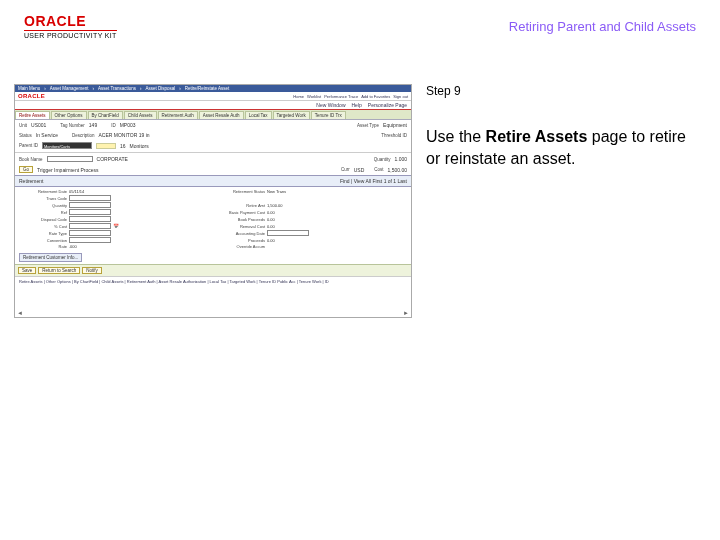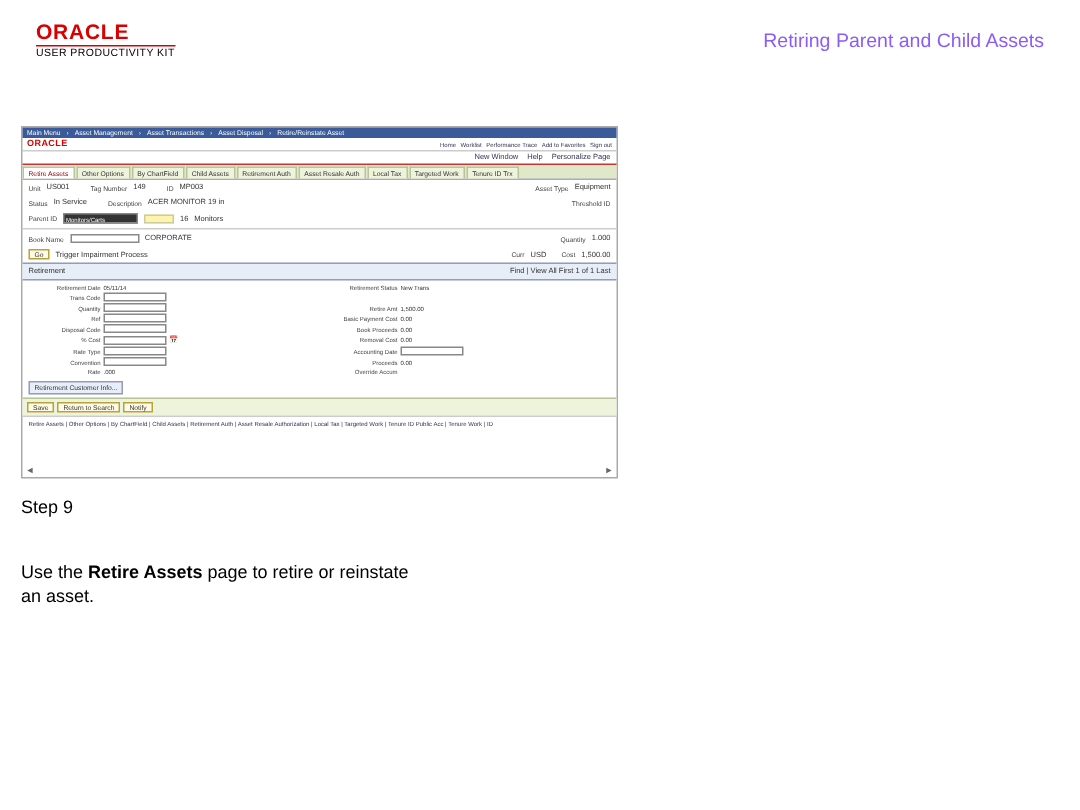--- a/index.html
+++ b/index.html
@@ -4,25 +4,25 @@
 <style>
   * { box-sizing: border-box; margin: 0; padding: 0; }
   html, body { width: 720px; height: 540px; font-family: Arial, Helvetica, sans-serif; background: #fff; }
   
   .header { height: 44px; display: flex; align-items: center; justify-content: space-between; padding: 8px 24px 0 24px; }
   .logo-block { display: flex; flex-direction: column; align-items: flex-start; }
   .oracle-word { font-family: Arial, sans-serif; font-weight: bold; font-size: 14px; color: #d80000; letter-spacing: 0.5px; }
   .upk { font-size: 7px; letter-spacing: 0.3px; color: #000; border-top: 1px solid #d80000; margin-top: 1px; padding-top: 1px; }
   .doc-title { font-size: 13px; color: #8b5cf6; }
   
-  .main { display: flex; padding: 40px 12px 0 14px; gap: 12px; flex-direction: column; }
+  .main { display: flex; padding: 40px 12px 0 14px; gap: 12px; }
   .left { width: 400px; }
   .right { width: 260px; font-size: 12px; padding-top: 0; }
   .step-label { font-size: 12px; margin-bottom: 28px; }
-  .instr-line { font-size: 12px; line-height: 1.35; }
+  .instr-line { font-size: 16px; line-height: 1.35; }
   .bold { font-weight: bold; }
   
   .app { border: 1px solid #aaa; width: 398px; font-size: 5px; color: #333; background: #fff; }
   .app-topnav { background: #3a5a9a; color: #fff; display: flex; gap: 4px; padding: 1px 3px; font-size: 4.5px; }
   .oracle-bar { display:flex; align-items:center; justify-content:space-between; padding:1px 3px; border-bottom:1px solid #ccc;}
   .oracle-bar .ob-logo { color:#d80000; font-weight:bold; font-size:6px; letter-spacing:0.3px;}
   .oracle-bar .ob-right { display:flex; gap:3px; font-size:4px; color:#335; }
   .subnav { display:flex; gap:2px; padding:1px 2px; border-bottom:1px solid #c33; }
   .subnav span { padding:0 2px; color:#335; }
   .tabs { display:flex; gap:1px; background:#dfe8c8; padding-top:1px; border-bottom:1px solid #aab; }

